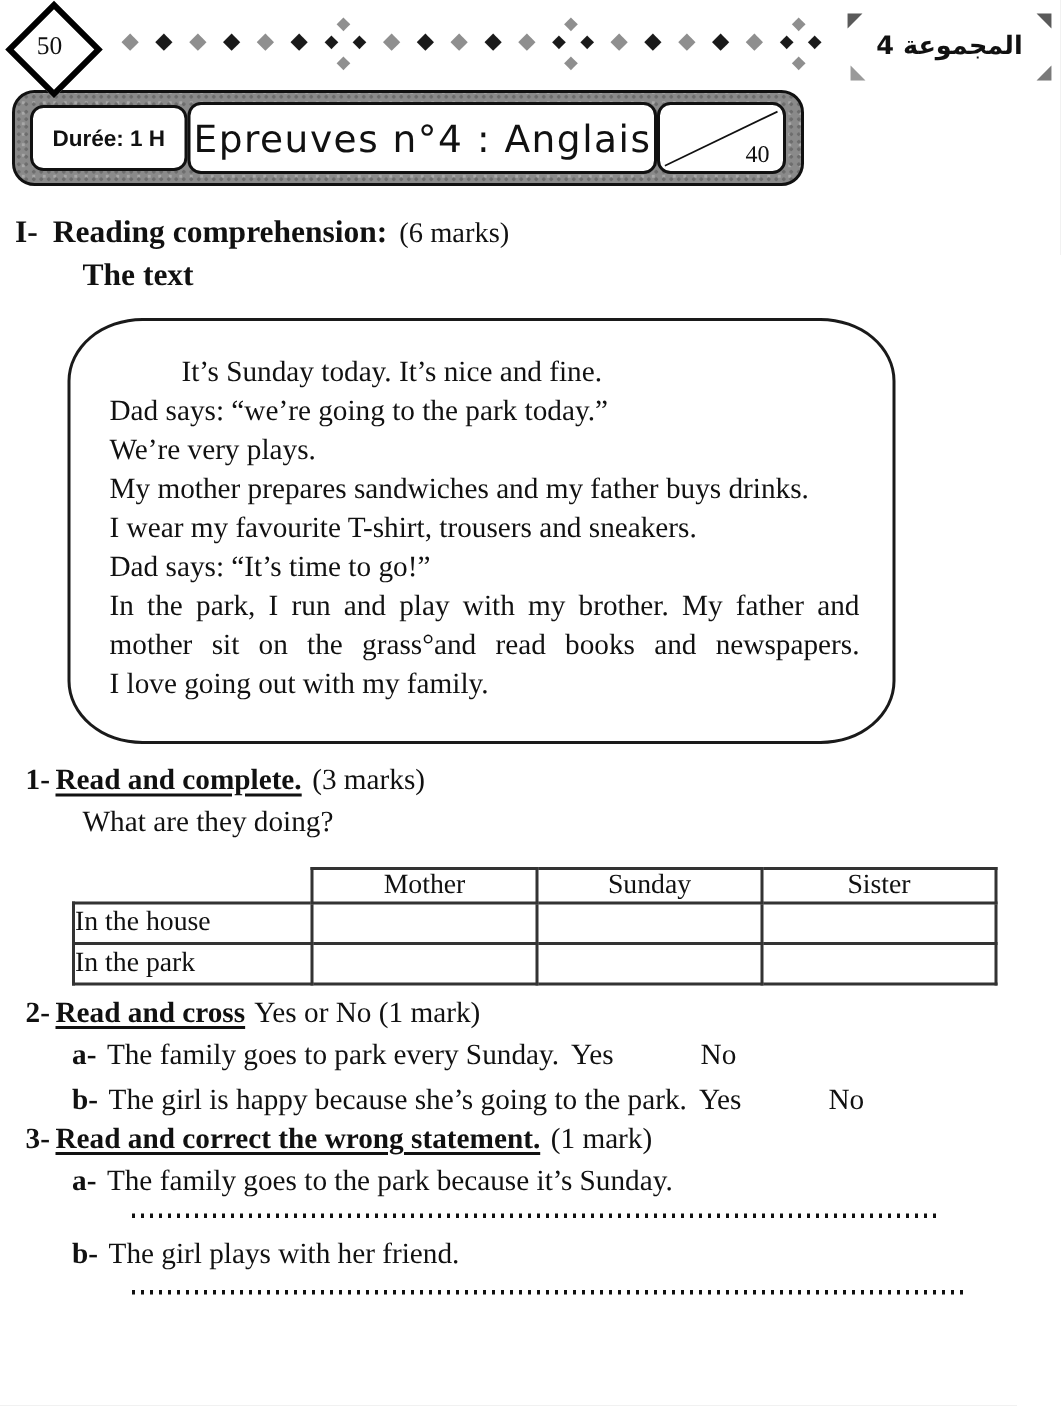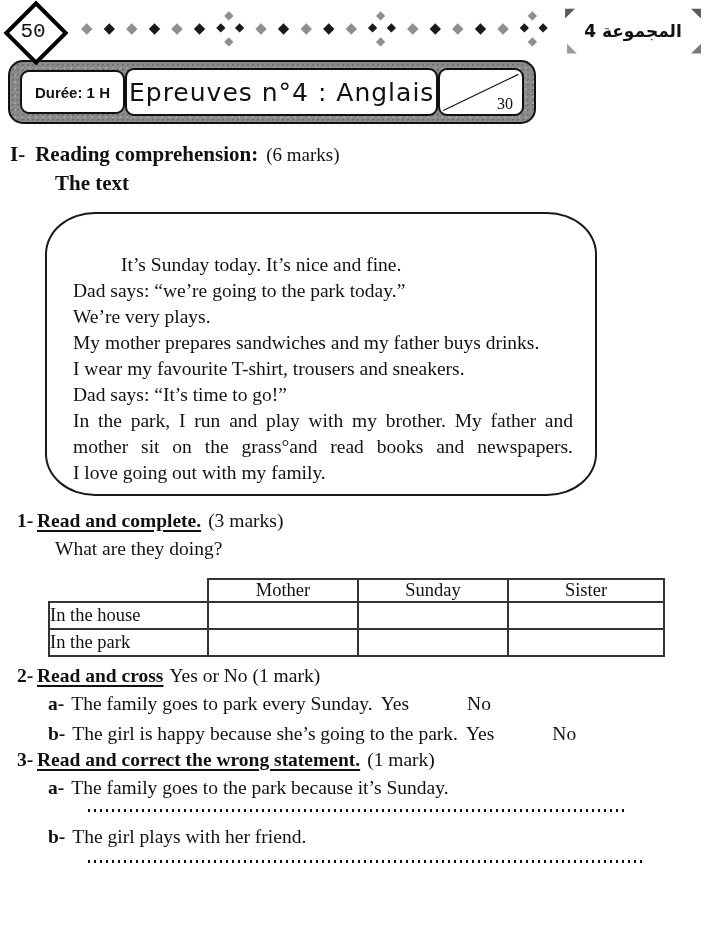--- a/index.html
+++ b/index.html
@@ -13,21 +13,21 @@
     margin:0 auto;
   }
 
   
   .banner{display:flex;align-items:center;height:58px;padding-top:2px;}
   .badge{position:relative;width:66px;height:56px;flex:0 0 auto;}
   .badge-diamond{position:absolute;left:13px;top:7px;width:38px;height:38px;
     border:4px solid #000;background:#fff;transform:rotate(45deg);}
   .badge-num{position:absolute;left:0;top:0;width:66px;height:56px;
     display:flex;align-items:center;justify-content:center;
-    font-size:21px;font-family:Liberation Mono, monospace;}
+    font-size:17px;font-family:Liberation Serif, serif;}
   .diamond-row{flex:1 1 auto;display:flex;align-items:center;justify-content:space-evenly;
     margin:0 6px 6px 4px;height:44px;}
   .dia{font-size:15px;line-height:1;}
   .dia-g{color:#8f8f8f;}
   .dia-b{color:#1a1a1a;}
   .dia-cluster{position:relative;width:28px;height:38px;flex:0 0 auto;}
   .cd{position:absolute;font-size:12px;line-height:1;}
   .cd-n{top:0;left:8px;color:#8f8f8f;}
   .cd-s{bottom:0;left:8px;color:#8f8f8f;}
   .cd-w{top:12px;left:0;color:#1a1a1a;}
@@ -68,21 +68,21 @@
   
   .part-heading{margin:18px 0 0 10px;font-size:21px;font-weight:bold;}
   .part-heading .numeral{margin-right:10px;}
   .marks{font-weight:normal;font-size:19px;margin-left:8px;}
   .subtitle{margin:4px 0 0 55px;font-size:21px;font-weight:bold;}
 
   
   .text-box{
     margin:16px 0 0 45px;width:552px;height:284px;box-sizing:border-box;
     border:2px solid #1a1a1a;border-radius:50px/42px;
-    padding:38px 22px 0 26px;
+    padding:22px 22px 0 26px;
     font-size:19.5px;line-height:26px;
   }
   .tline{white-space:nowrap;}
   .tline.indent{padding-left:48px;}
   .tline.justify{white-space:normal;text-align:justify;text-align-last:justify;}
 
   
   .q-heading{margin:14px 0 0 17px;font-size:19.5px;}
   .q-num{font-weight:bold;display:inline-block;min-width:20px;}
   .q-title{font-weight:bold;text-decoration:underline;text-decoration-thickness:2px;text-underline-offset:3px;}
@@ -171,21 +171,21 @@
     <div class="hbox duration-box">
       <span>Durée: 1 H</span>
     </div>
     <div class="hbox title-box">
       <span>Epreuves n°4 : Anglais</span>
     </div>
     <div class="hbox score-box">
       <svg viewBox="0 0 100 50" preserveAspectRatio="none">
         <line x1="4" y1="46" x2="96" y2="5" stroke="#111" stroke-width="1.4"></line>
       </svg>
-      <span class="score-num">30</span>
+      <span class="score-num">40</span>
     </div>
   </div>
 
   <div class="part-heading">
     <span class="numeral">I-</span><span>Reading comprehension:</span><span class="marks">(6 marks)</span>
   </div>
   <div class="subtitle">The text</div>
 
   <div class="text-box">
     <div class="tline indent">It’s Sunday today. It’s nice and fine.</div>

